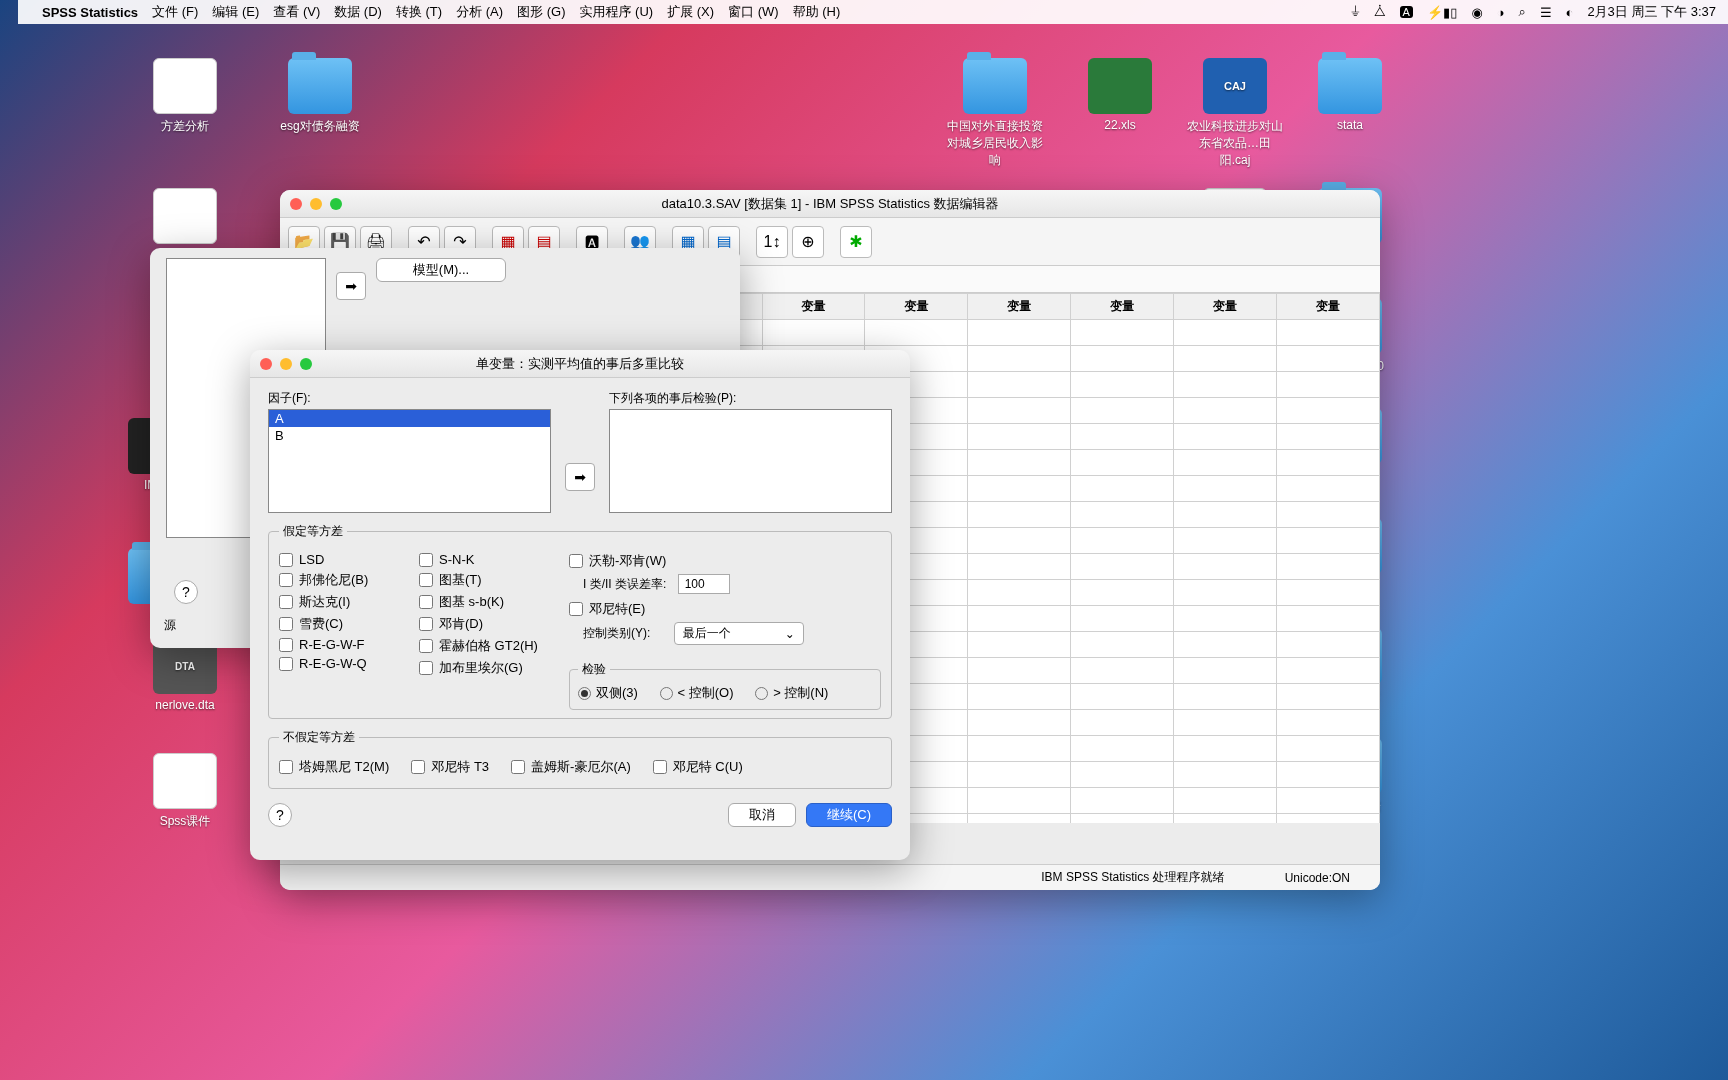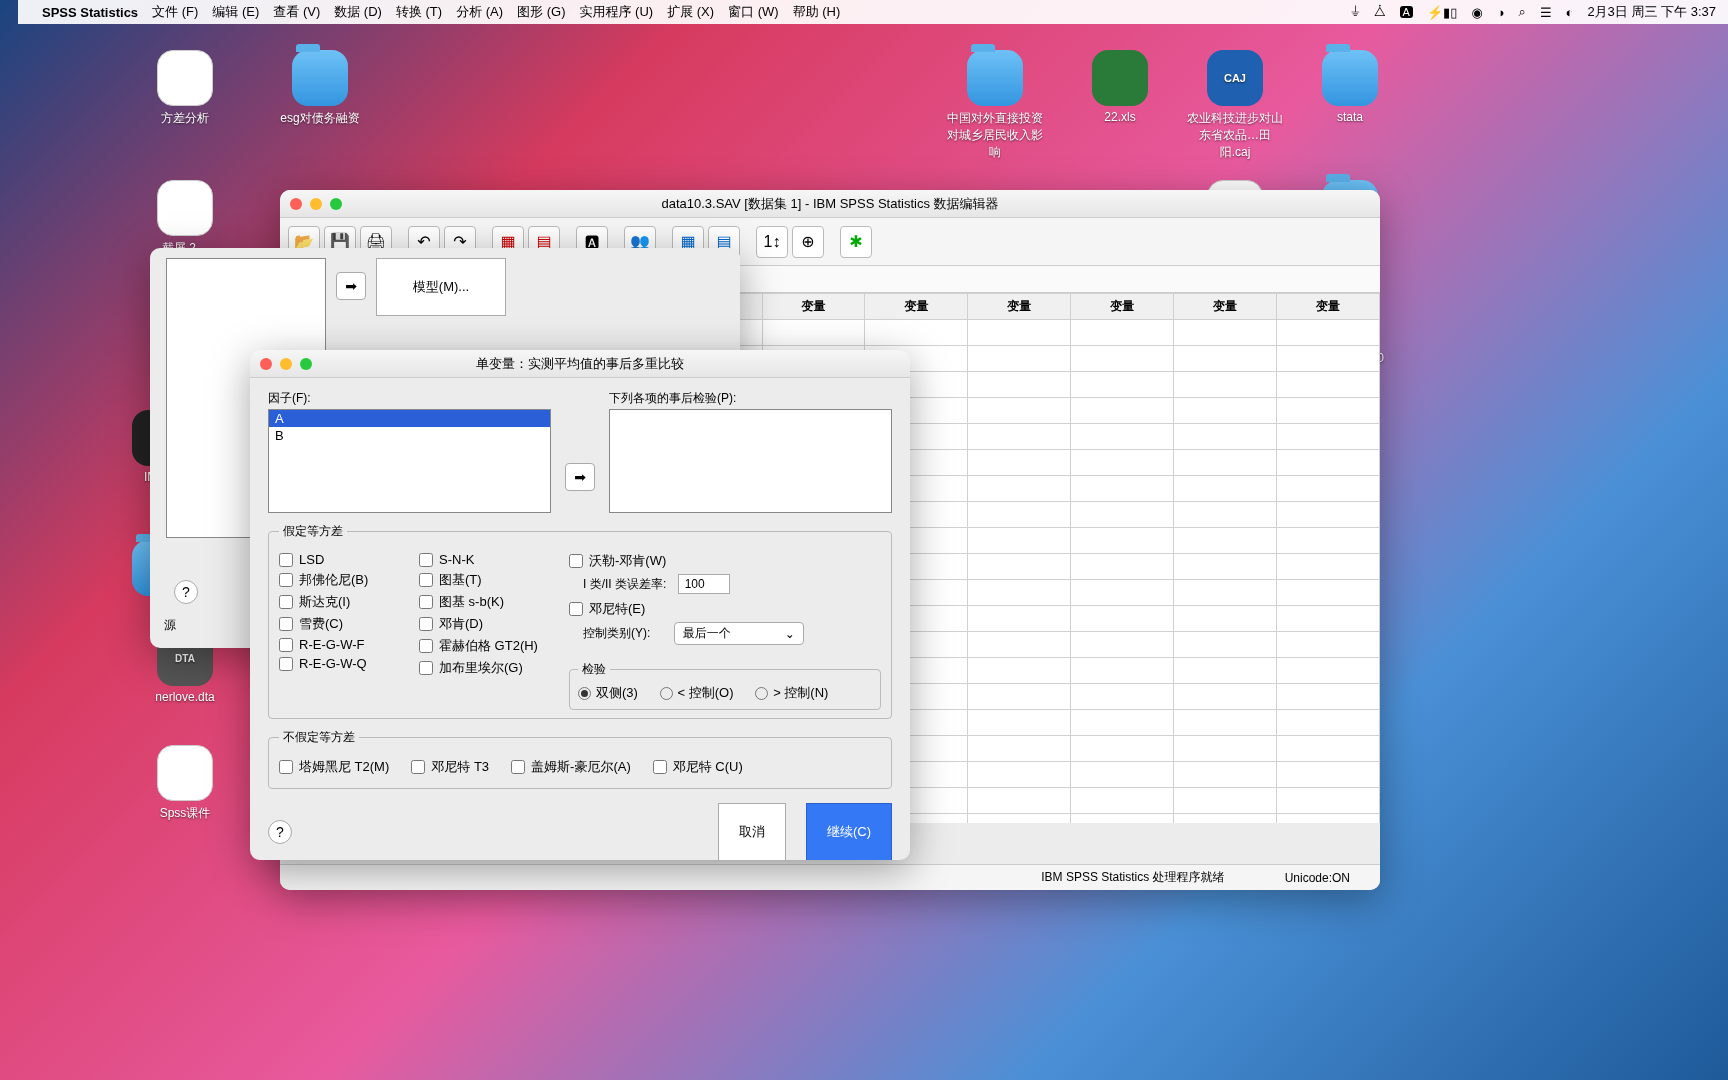--- a/index.html
+++ b/index.html
@@ -8,21 +8,21 @@
 .menubar { position:absolute; top:0; left:18px; right:0; height:24px; background:rgba(255,255,255,0.92);
   display:flex; align-items:center; padding:0 12px; font-size:13px; z-index:100; }
 .menubar .apple { font-size:15px; margin-right:12px; }
 .menubar .app { font-weight:600; margin-right:14px; }
 .menubar .mi { margin-right:14px; cursor:pointer; }
 .menubar .right { margin-left:auto; display:flex; align-items:center; gap:14px; }
 .menubar .right span { font-size:13px; }
 
 .desktop-icon { position:absolute; width:100px; text-align:center; color:#fff; font-size:12px;
   text-shadow:0 1px 2px rgba(0,0,0,.6); }
-.desktop-icon .ic { width:56px; height:56px; margin:0 auto 4px; border-radius:16px; }
+.desktop-icon .ic { width:64px; height:56px; margin:8px auto 4px; border-radius:6px; }
 .folder { background:linear-gradient(#6ec1f5,#3395e0); border-radius:6px; position:relative; }
 .folder:before { content:""; position:absolute; top:-6px; left:4px; width:24px; height:8px;
   background:#5ab0e8; border-radius:3px 3px 0 0; }
 .docx { background:#fff; border:1px solid #ccc; }
 .xls { background:#2a7a3a; }
 .pdf { background:#fff; border:1px solid #ccc; }
 .pptx { background:#d24726; }
 .dta { background:#555; color:#fff; display:flex; align-items:center; justify-content:center; font-size:10px; font-weight:bold; }
 .caj { background:#2060b0; color:#fff; display:flex; align-items:center; justify-content:center; font-size:11px; font-weight:bold; }
 .img { background:#222; }
@@ -50,21 +50,21 @@
 
 .win-univ { left:150px; top:248px; width:590px; height:400px; z-index:20; }
 .win-univ .titlebar { justify-content:center; font-weight:500; }
 .univ-body { padding:10px 16px; font-size:13px; }
 .univ-body .lbl { font-size:12px; }
 .arrow-btn { width:30px; height:28px; border:1px solid #aaa; border-radius:4px; background:#fff;
   display:flex; align-items:center; justify-content:center; font-size:14px; }
 .field { background:#fff; border:1px solid #bbb; height:22px; padding:2px 6px; font-size:12px;
   display:flex; align-items:center; }
 .field .sq { width:12px; height:12px; background:#f5c040; border:1px solid #b08020; margin-right:4px; }
-.btn { background:#fff; border:1px solid #aaa; border-radius:0; padding:19px 20px; font-size:13px; }
+.btn { background:#fff; border:1px solid #aaa; border-radius:6px; padding:2px 20px; font-size:13px; }
 .btn.primary { background:#3478f6; color:#fff; border-color:#2a60c8; }
 
 .win-post { left:250px; top:350px; width:660px; height:510px; z-index:30; }
 .post-body { padding:12px 18px 14px; font-size:13px; }
 .listbox { background:#fff; border:1px solid #888; height:104px; overflow:auto; font-size:13px; }
 .listbox .item { padding:1px 6px; }
 .listbox .sel { background:#2a5fd8; color:#fff; }
 fieldset { border:1px solid #bbb; border-radius:4px; padding:8px 10px; margin-top:10px; }
 legend { font-size:12px; padding:0 4px; }
 .chk { display:flex; align-items:center; gap:6px; font-size:13px; margin:4px 0; }
@@ -712,19 +712,19 @@
           </label>
         <label class="chk">
             <input type="checkbox" style="">
             <span>邓尼特 C(U)</span>
           </label>
       </div>
     </fieldset>
 
     <div class="footer">
       <div class="helpbtn">?</div>
-      <div style="margin-left:auto;display:flex;gap:20px">
+      <div style="margin-left:auto;display:flex;gap:10px">
         <button class="btn">取消</button>
         <button class="btn primary">继续(C)</button>
       </div>
     </div>
   </div>
 </div>
 
 </body></html>

